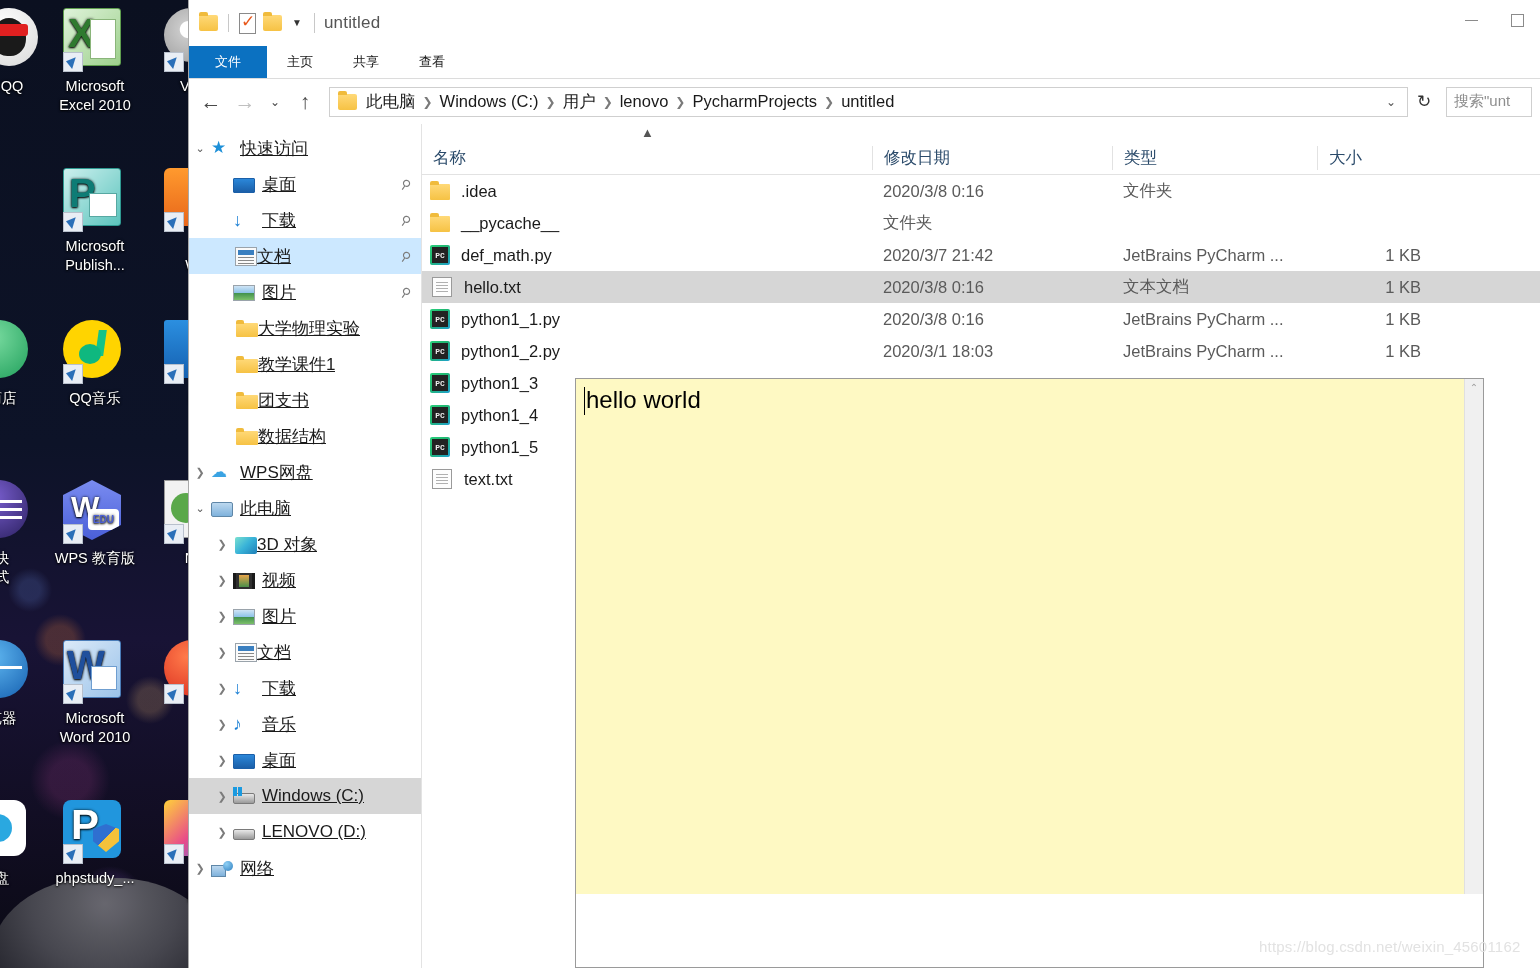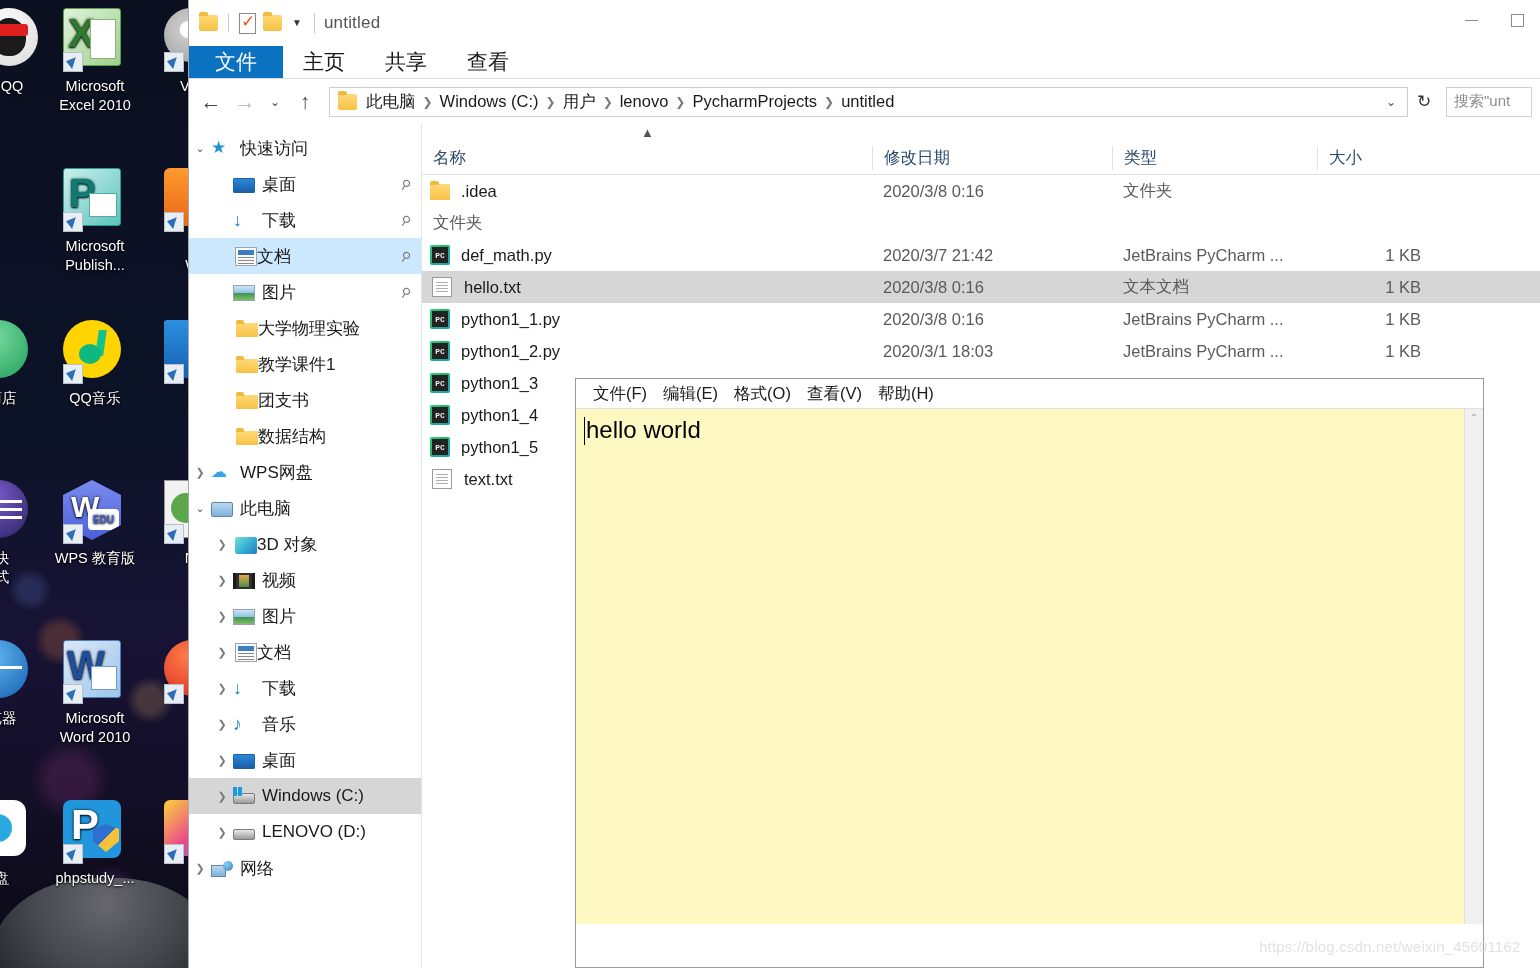--- a/index.html
+++ b/index.html
@@ -121,21 +121,21 @@
   .win-ctrl .bmax { width: 13px; height: 13px; border: 1.3px solid #8b8b8b; }
 
   .ribbon-tabs {
     height: 33px;
     display: flex; align-items: stretch;
     border-bottom: 1px solid #dcdcdc;
   }
   .rtab {
     display: flex; align-items: center; justify-content: center;
     padding: 0 20px;
-    font-size: 21px; color: #1a1a1a;
+    font-size: 13px; color: #1a1a1a;
   }
   .rtab.file {
     background: #0b71c1; color: #ffffff;
     padding: 0 26px;
   }
 
   .nav-bar {
     height: 45px;
     display: flex; align-items: center;
     padding: 0 8px 0 6px;
@@ -212,21 +212,21 @@
   .ni-ico {
     width: 22px; height: 20px; margin-right: 7px;
     flex: 0 0 22px;
     position: relative;
   }
   .pin {
     margin-left: auto;
     color: #7c7c7c; font-size: 14px;
     transform: rotate(35deg);
   }
-  .ni-lbl { overflow: hidden; text-overflow: ellipsis; }
+  .ni-lbl { overflow: hidden; text-overflow: ellipsis; text-decoration: underline; }
 
   
   .ic-star { color:#1e90d8; font-size:17px; line-height:20px; }
   .ic-desktop {
     width:20px; height:15px; margin-top:3px;
     background: linear-gradient(180deg,#2b87d9 0%, #1b5fa8 100%);
     border:1px solid #1b5fa8; border-radius:1px;
   }
   .ic-download { color:#1a7fd4; font-size:18px; line-height:20px; }
   .ic-doc {
@@ -767,20 +767,24 @@
           <div class="frow">
             <div class="cell c-name first">
               <span class="fico folder"></span>
               <span>.idea</span>
             </div>
             <div class="cell c-date">2020/3/8 0:16</div>
             <div class="cell c-type">文件夹</div>
             <div class="cell c-size"></div>
           </div>
           <div class="frow">
+            <div class="cell c-name first">
+              <span class="fico folder"></span>
+              <span>__pycache__</span>
+            </div>
             <div class="cell c-type">文件夹</div>
             <div class="cell c-size"></div>
           </div>
           <div class="frow">
             <div class="cell c-name first">
               <span class="fico py"></span>
               <span>def_math.py</span>
             </div>
             <div class="cell c-date">2020/3/7 21:42</div>
             <div class="cell c-type">JetBrains PyCharm ...</div>
@@ -848,27 +852,20 @@
             <div class="cell c-date"></div>
             <div class="cell c-type"></div>
             <div class="cell c-size"></div>
           </div>
         </div>
     </div>
   </div>
 </div>
 
 <div id="notepad">
-  <div class="np-menu" id="np-menu">
-      <div class="mi">文件(F)</div>
-      <div class="mi">编辑(E)</div>
-      <div class="mi">格式(O)</div>
-      <div class="mi">查看(V)</div>
-      <div class="mi">帮助(H)</div>
-    </div>
   <div class="np-area">
     <div class="np-text">
       <span class="np-caret"></span>
       <span>hello world</span>
     </div>
     <div class="np-scroll">
       <span class="arr">⌃</span>
     </div>
   </div>
 </div>

